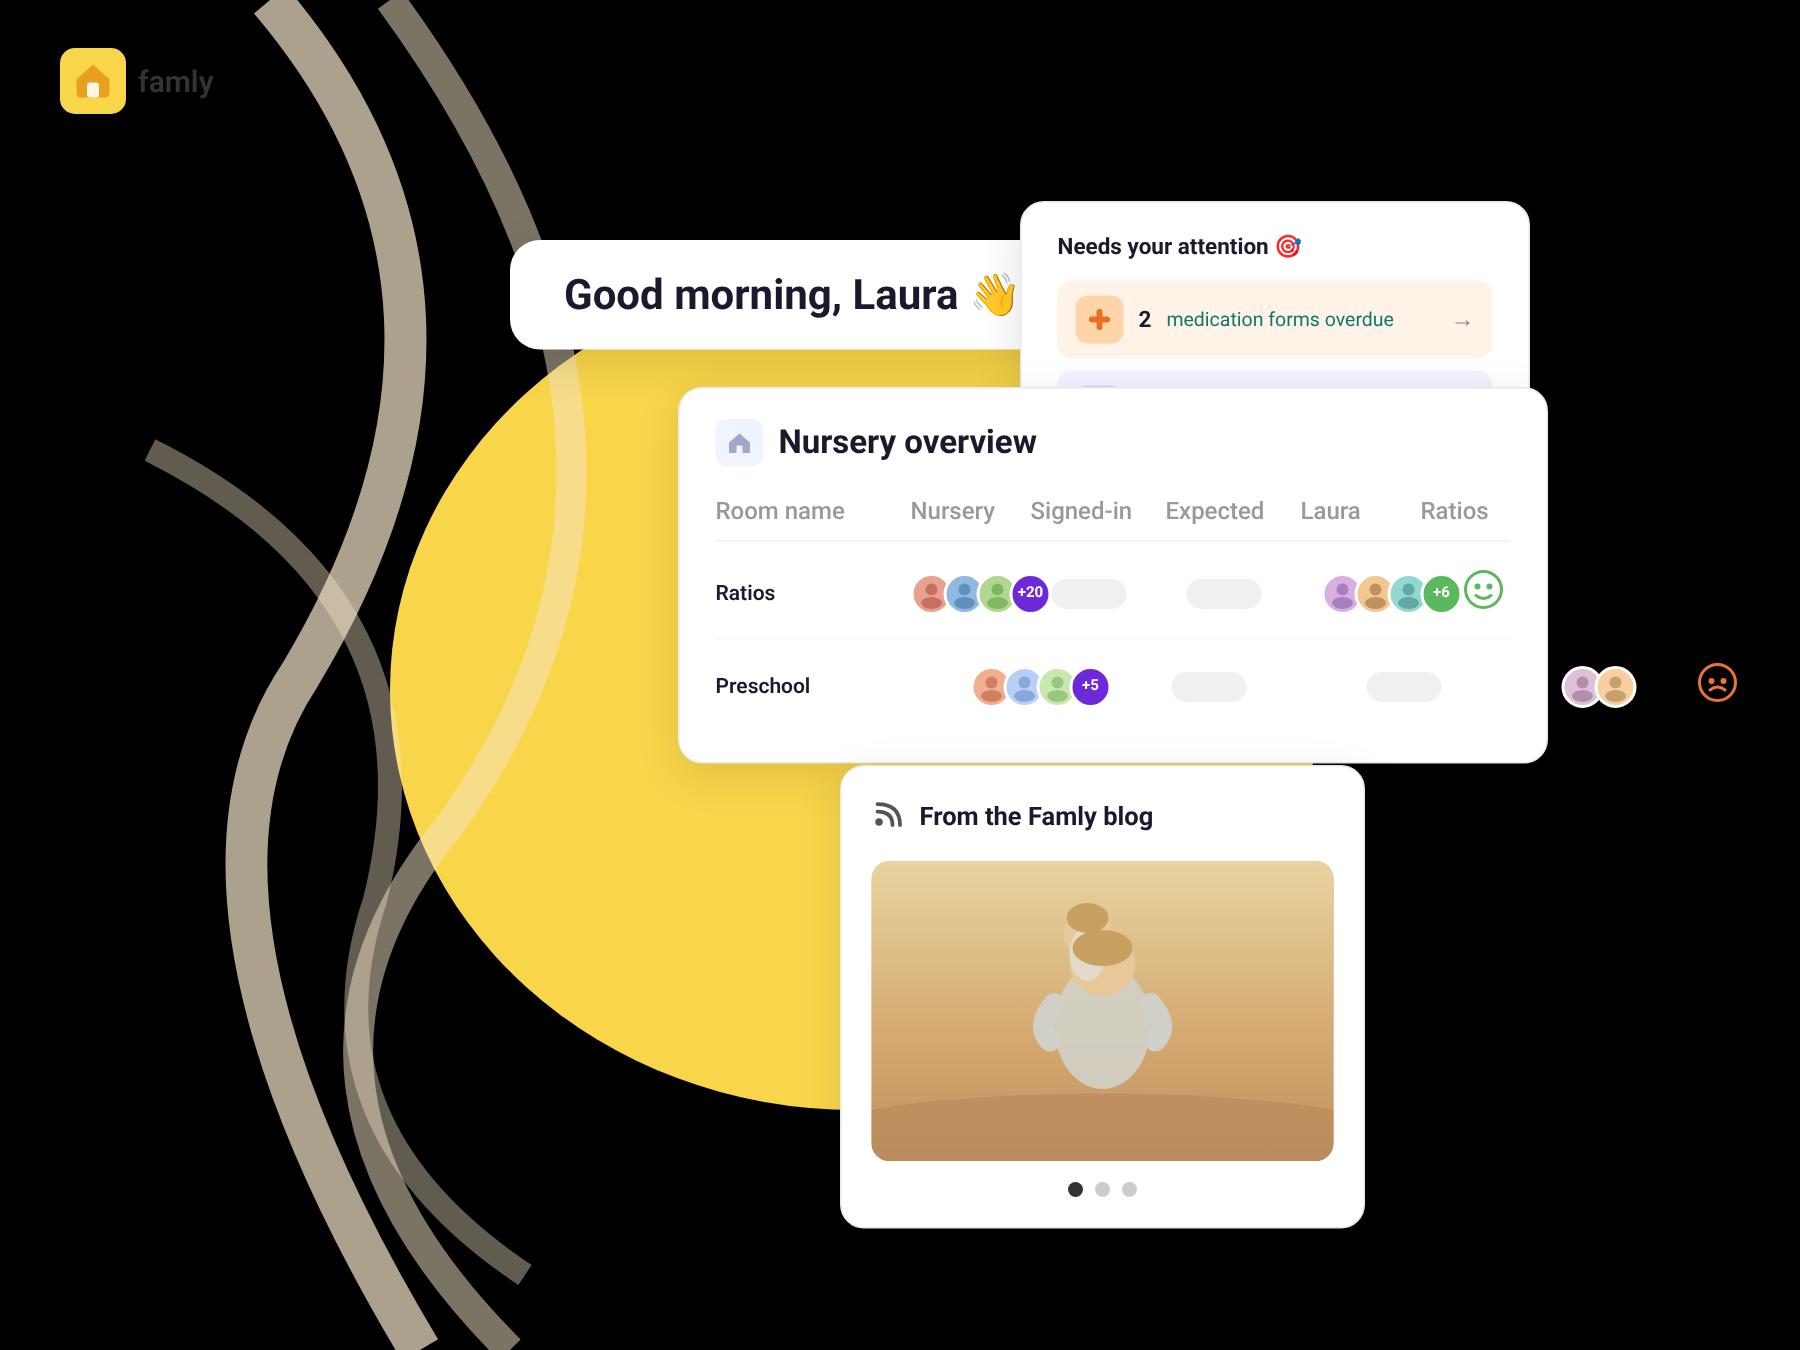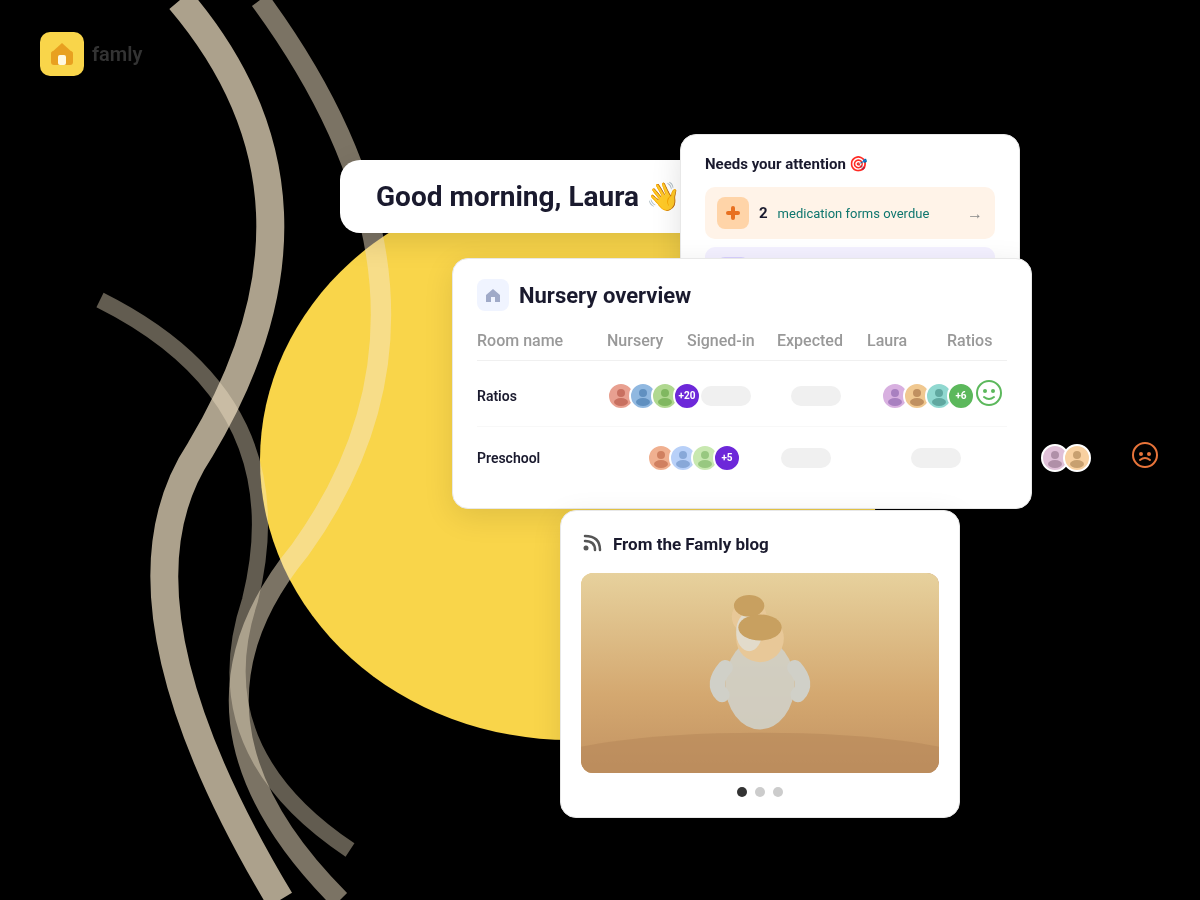--- a/index.html
+++ b/index.html
@@ -259,21 +259,21 @@
     
     .blog-card {
       position: absolute;
       top: 510px;
       left: 560px;
       background: #fff;
       border-radius: 16px;
       padding: 20px;
       box-shadow: 0 8px 30px rgba(0,0,0,0.10);
       z-index: 10;
-      width: 400px;
+      width: 350px;
       border: 1px solid #e8e8e8;
     }
     .blog-title {
       font-size: 17px;
       font-weight: 700;
       color: #1a1a2e;
       display: flex;
       align-items: center;
       gap: 10px;
       margin-bottom: 16px;

